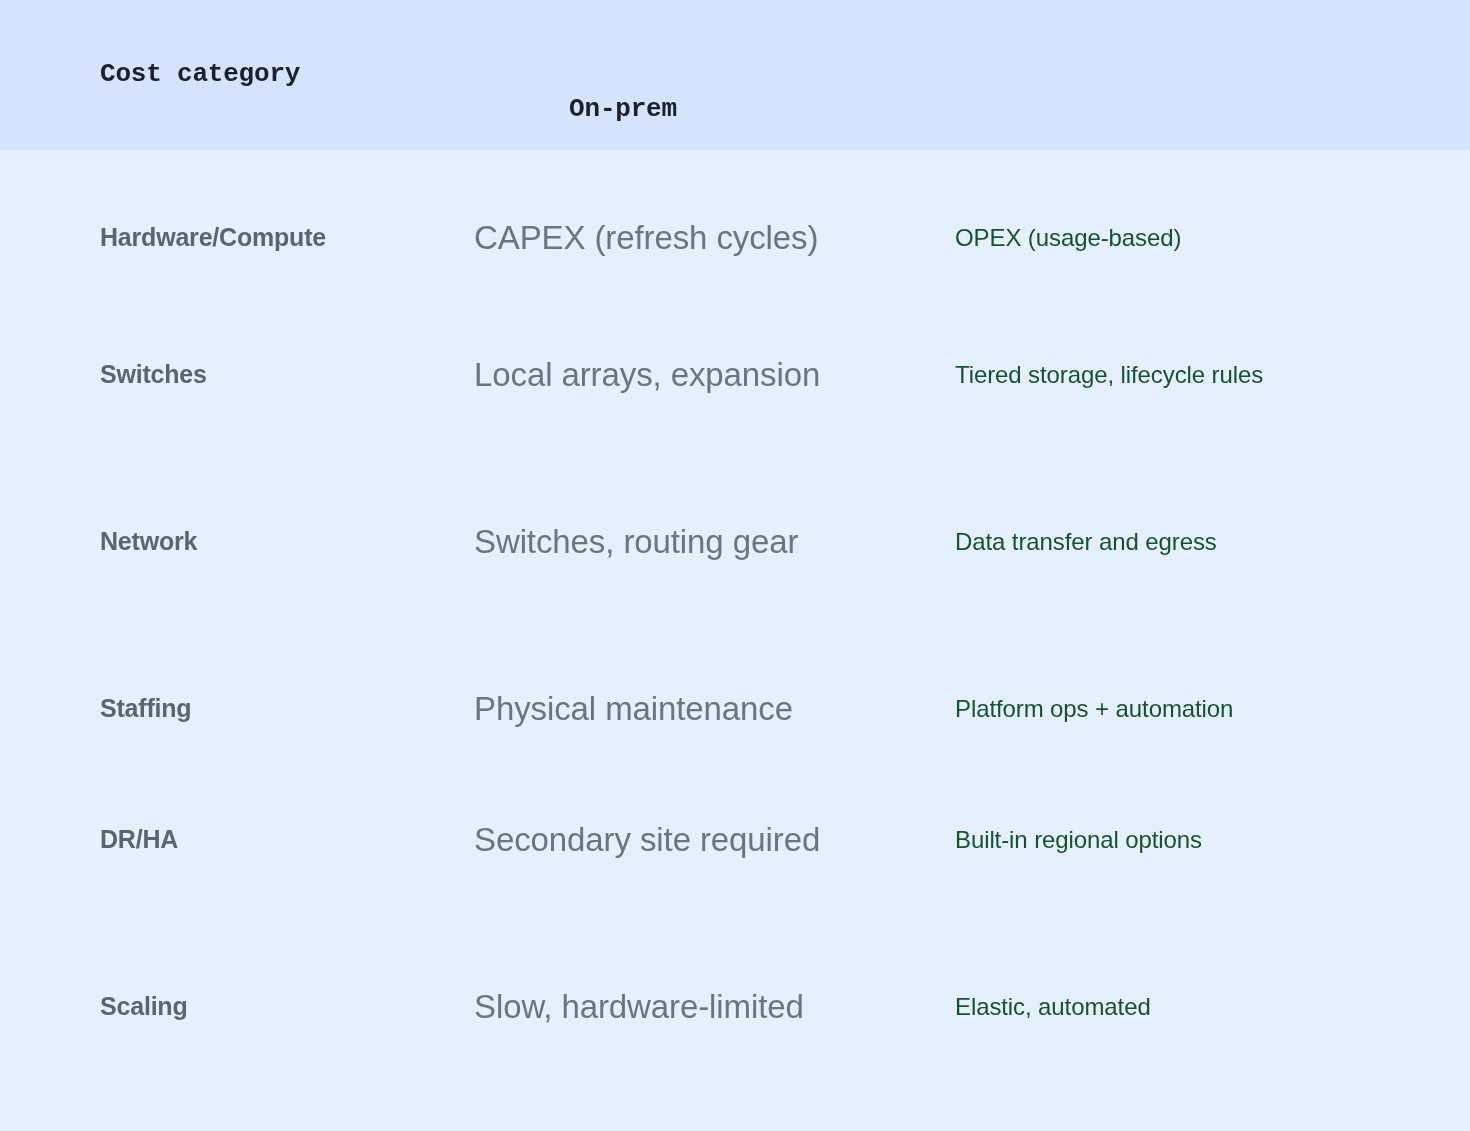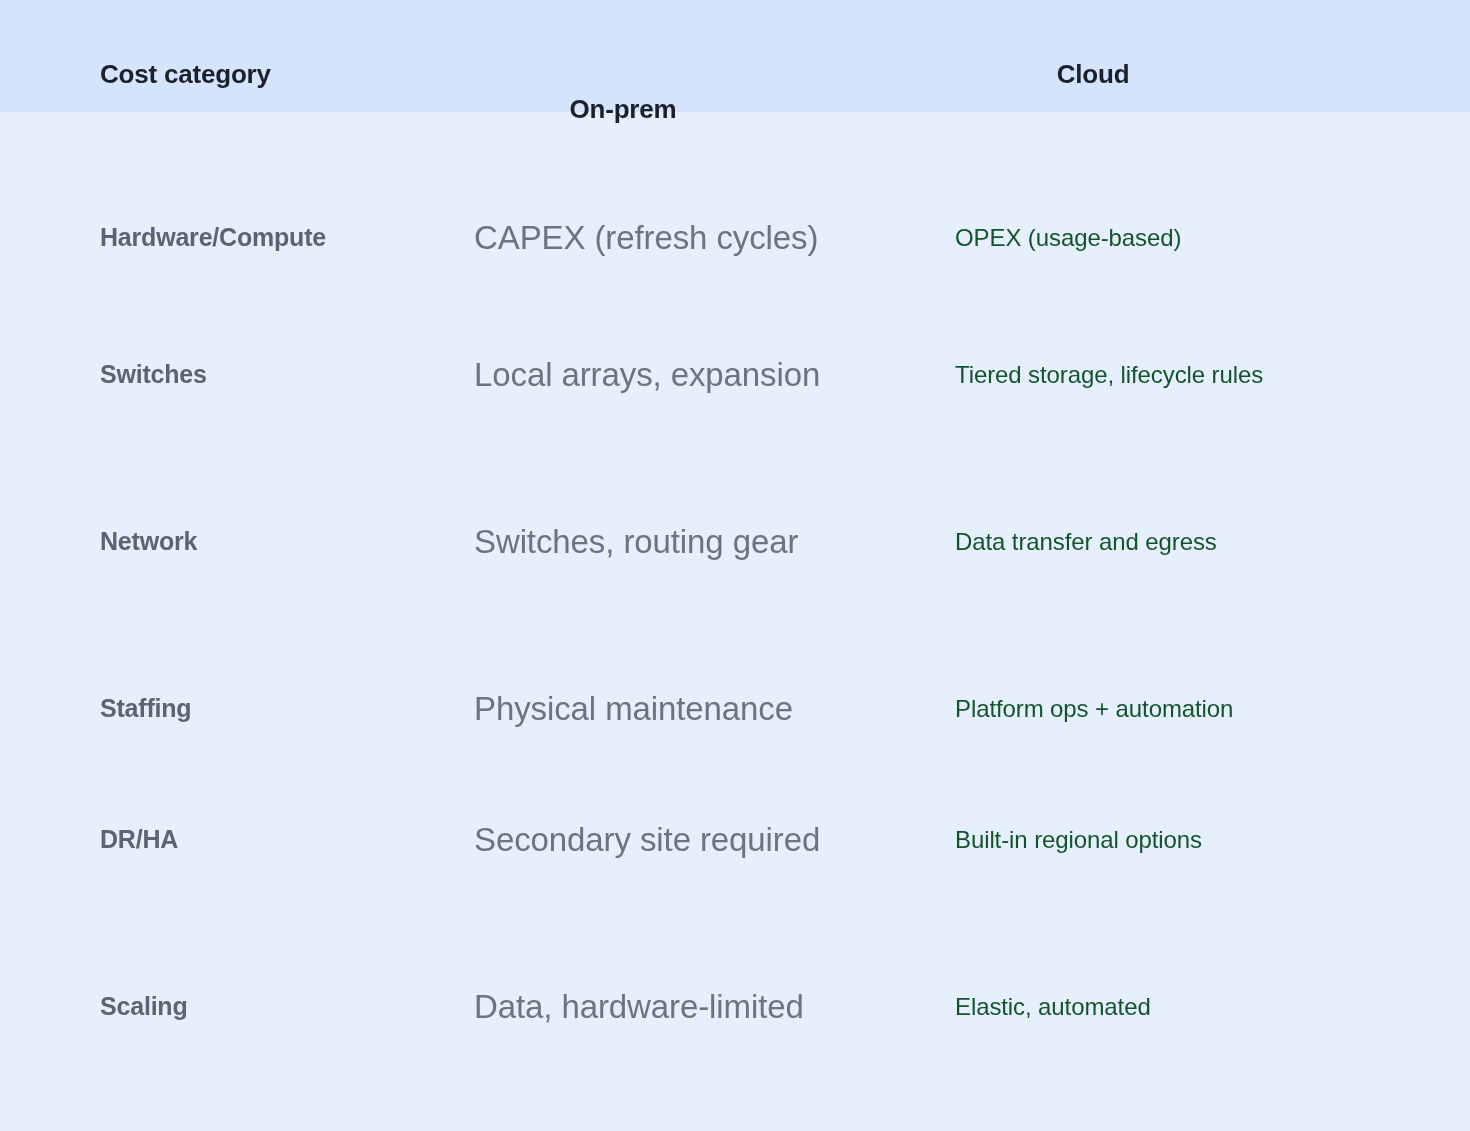--- a/index.html
+++ b/index.html
@@ -22,22 +22,23 @@
     height: 1131px;
     background: #e6f0fd;
   }
 
   
   .thead {
     position: absolute;
     left: 0;
     top: 0;
     width: 1470px;
-    height: 112px;
+    height: 150px;
     background: #d4e4fc;
+    font-family: Liberation Mono, monospace;
   }
   .th {
     position: absolute;
     top: 0;
     height: 150px;
     display: flex;
     align-items: center;
     color: #1b202c;
     font-size: 26px;
     font-weight: 700;
@@ -108,21 +109,20 @@
   }
 </style>
 </head>
 <body>
 
 <div class="table-root">
 
   <div class="thead">
     <div class="th th-cat">Cost category</div>
     <div class="th th-onprem">On-prem</div>
-    <div class="th th-cloud">Cloud</div>
   </div>
 
   <div class="tbody">
 
     <div class="row" style="top: 68px;">
       <div class="cell cell-cat">Hardware/Compute</div>
       <div class="cell cell-onprem">CAPEX (refresh cycles)</div>
       <div class="cell cell-cloud">OPEX (usage-based)</div>
     </div>
 
@@ -145,18 +145,18 @@
     </div>
 
     <div class="row" style="top: 670px;">
       <div class="cell cell-cat">DR/HA</div>
       <div class="cell cell-onprem">Secondary site required</div>
       <div class="cell cell-cloud">Built-in regional options</div>
     </div>
 
     <div class="row" style="top: 837px;">
       <div class="cell cell-cat">Scaling</div>
-      <div class="cell cell-onprem">Data, hardware-limited</div>
+      <div class="cell cell-onprem">Slow, hardware-limited</div>
       <div class="cell cell-cloud">Elastic, automated</div>
     </div>
 
   </div>
 </div>
 
 </body></html>

